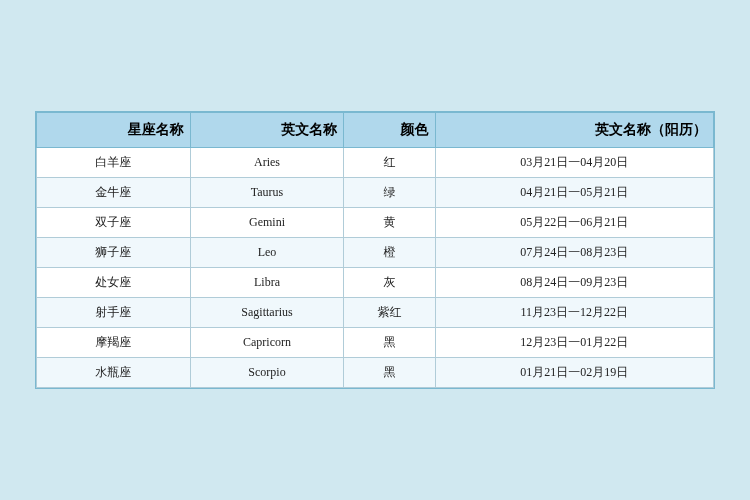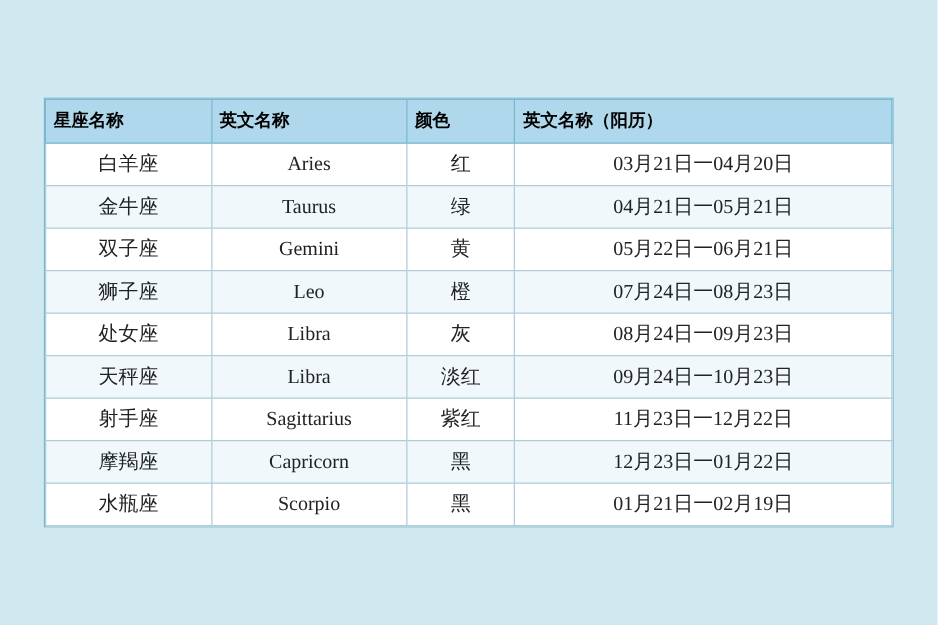--- a/index.html
+++ b/index.html
@@ -20,30 +20,30 @@
     }
     table {
       width: 100%;
       border-collapse: collapse;
     }
     th {
       background-color: #b0d8ec;
       color: #000;
       font-weight: bold;
       padding: 8px 6px;
-      text-align: left;
+      text-align: right;
       border: 1px solid #7ab8d0;
       font-size: 14px;
     }
     td {
       padding: 6px 6px;
       text-align: center;
       border: 1px solid #b0ccd8;
       color: #222;
-      font-size: 16px;
+      font-size: 12px;
       background-color: #fff;
     }
     tr:nth-child(even) td {
       background-color: #f0f8fc;
     }
   </style>
 </head>
 <body>
 
 <div class="table-container">
@@ -81,26 +81,20 @@
           <td>橙</td>
           <td>07月24日一08月23日</td>
         </tr>
         <tr>
           <td>处女座</td>
           <td>Libra</td>
           <td>灰</td>
           <td>08月24日一09月23日</td>
         </tr>
         <tr>
-          <td>天秤座</td>
-          <td>Libra</td>
-          <td>淡红</td>
-          <td>09月24日一10月23日</td>
-        </tr>
-        <tr>
           <td>射手座</td>
           <td>Sagittarius</td>
           <td>紫红</td>
           <td>11月23日一12月22日</td>
         </tr>
         <tr>
           <td>摩羯座</td>
           <td>Capricorn</td>
           <td>黑</td>
           <td>12月23日一01月22日</td>

